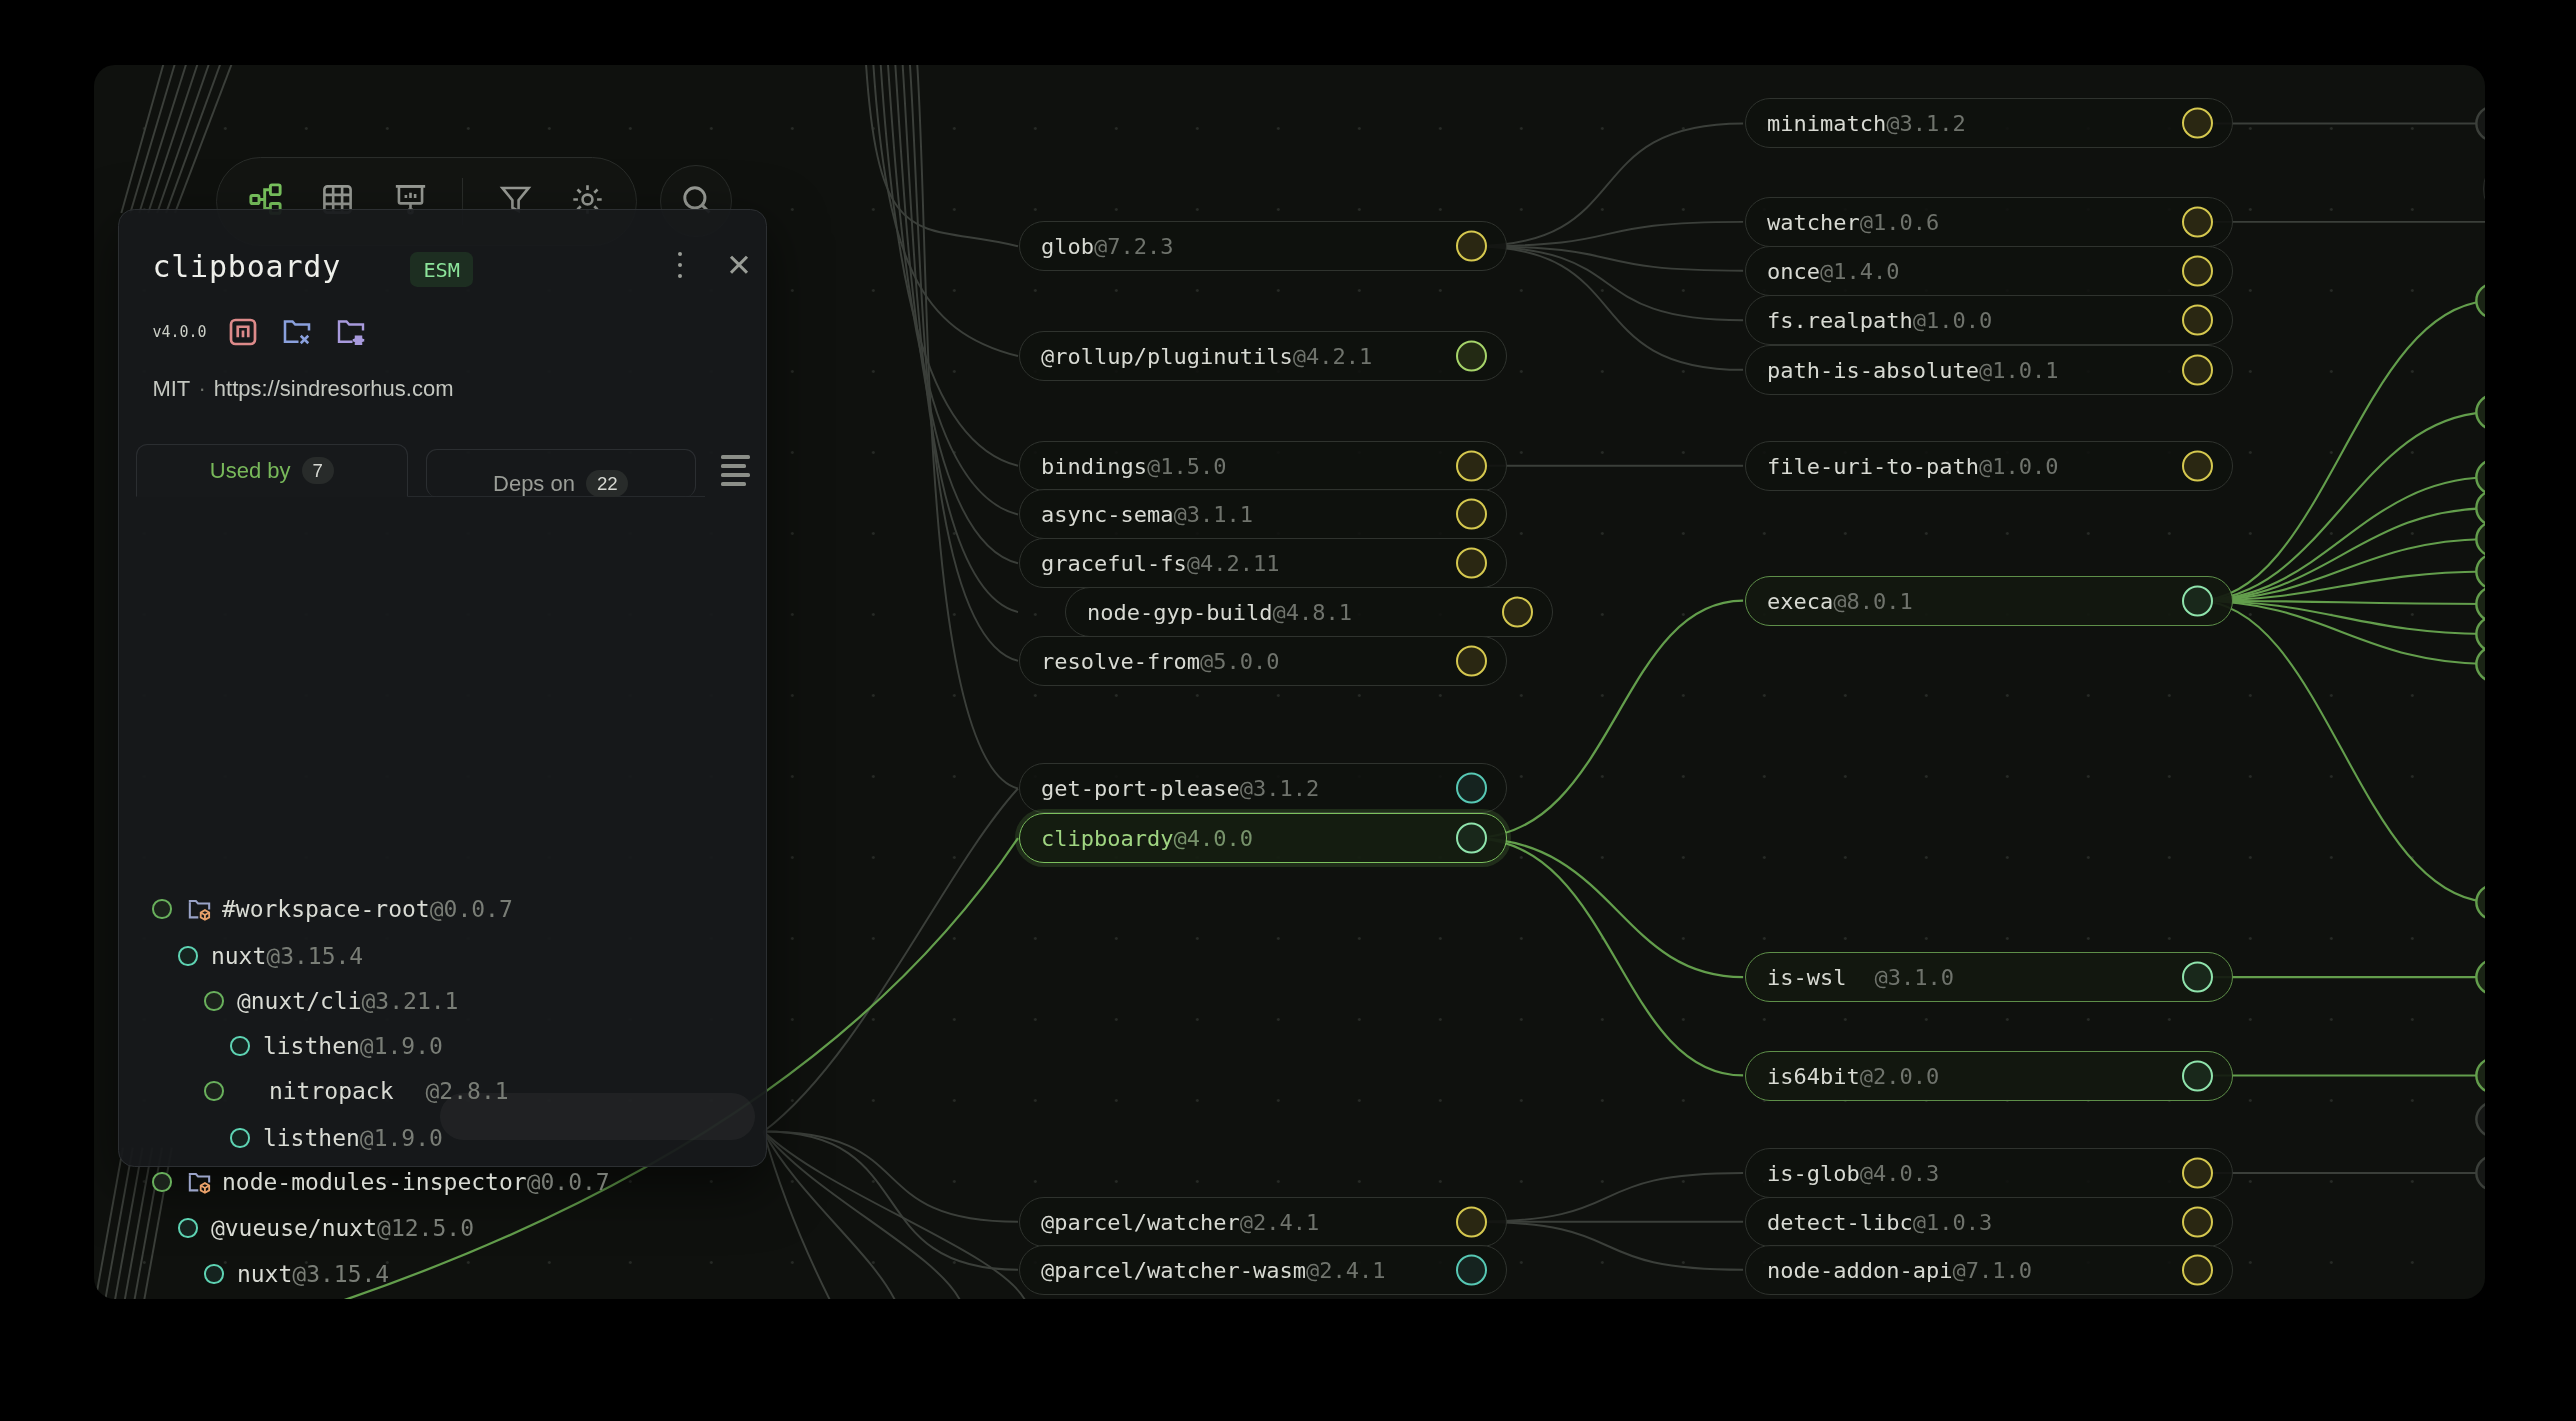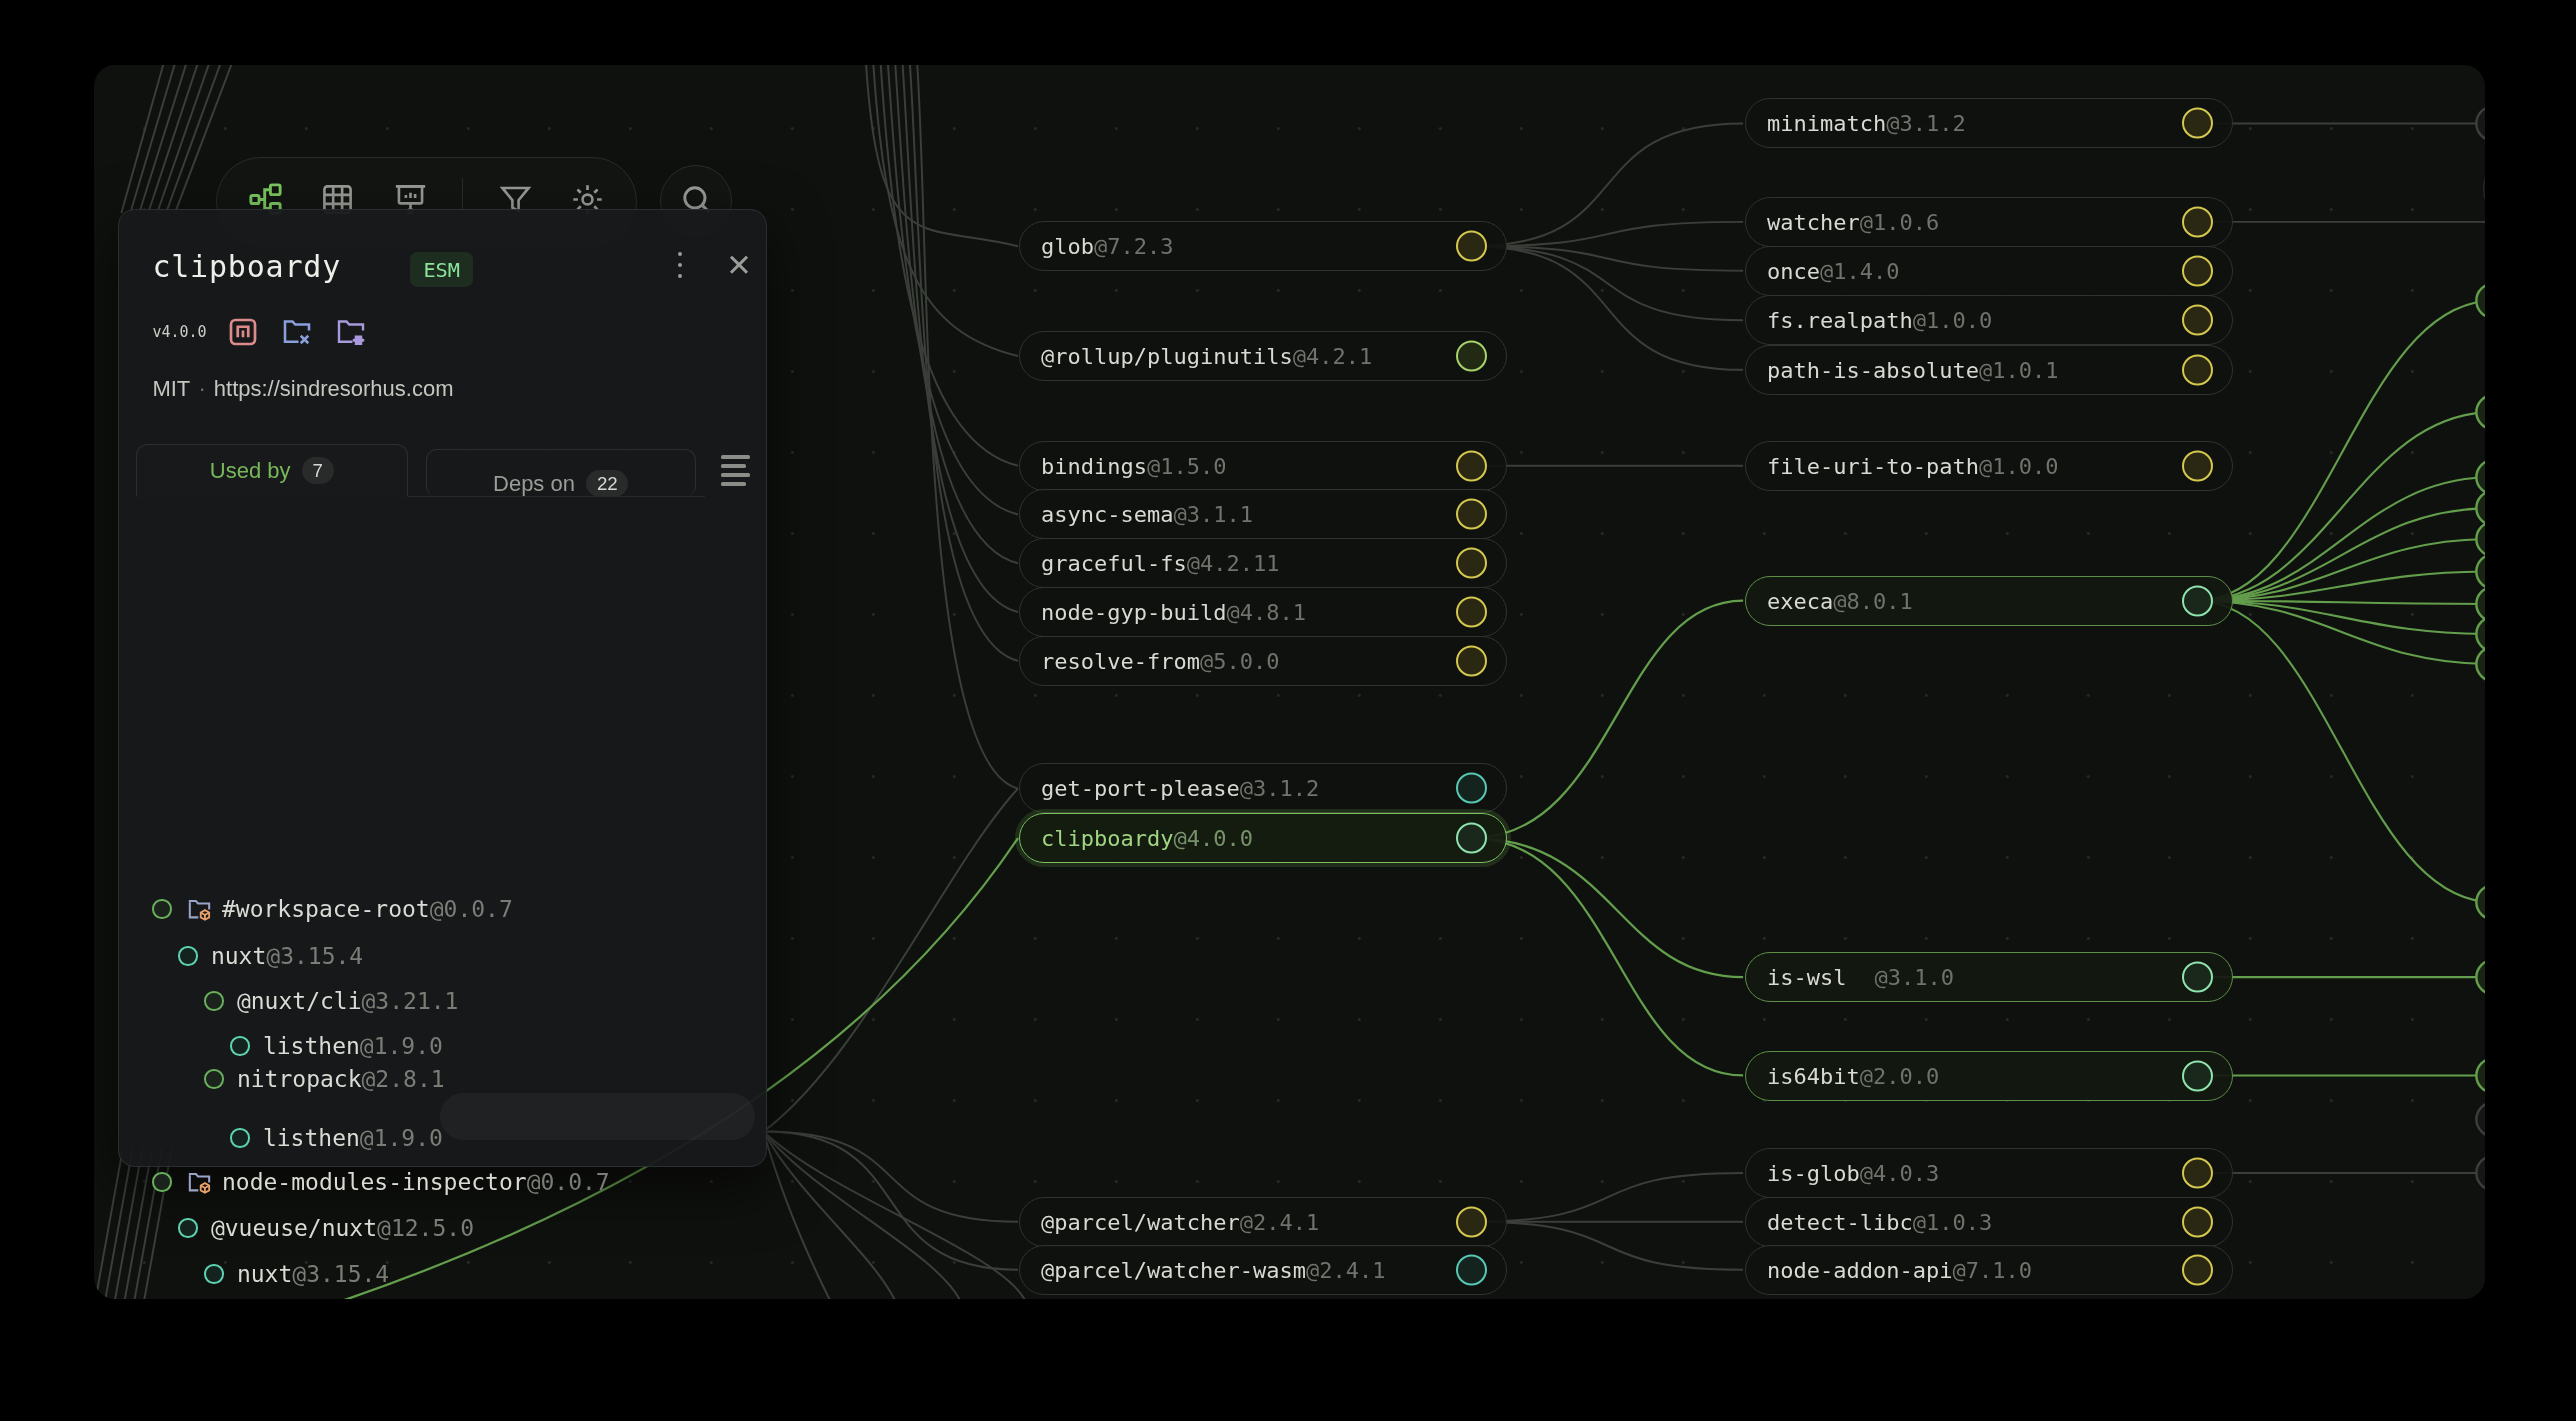--- a/index.html
+++ b/index.html
@@ -164,21 +164,21 @@
       <div class="gnode mono" style="left: 925px; top: 424px; width: 488px;">
         <span class="nm">async-sema</span>
         <span class="vr">@3.1.1</span>
         <span class="ncirc c-yellow"></span>
       </div>
       <div class="gnode mono" style="left: 925px; top: 473px; width: 488px;">
         <span class="nm">graceful-fs</span>
         <span class="vr">@4.2.11</span>
         <span class="ncirc c-yellow"></span>
       </div>
-      <div class="gnode mono" style="left: 925px; top: 522px; width: 488px;">
+      <div class="gnode mono" style="left: 971px; top: 522px; width: 488px;">
         <span class="nm">node-gyp-build</span>
         <span class="vr">@4.8.1</span>
         <span class="ncirc c-yellow"></span>
       </div>
       <div class="gnode mono" style="left: 925px; top: 571px; width: 488px;">
         <span class="nm">resolve-from</span>
         <span class="vr">@5.0.0</span>
         <span class="ncirc c-yellow"></span>
       </div>
       <div class="gnode mono" style="left: 925px; top: 698px; width: 488px;">
@@ -398,21 +398,21 @@
         <div class="trow" style="left: 85px; top: 430px;">
           <span class="tc g"></span>
           <span class="nm">@nuxt/cli</span>
           <span class="vr">@3.21.1</span>
         </div>
         <div class="trow" style="left: 111px; top: 475px;">
           <span class="tc t"></span>
           <span class="nm">listhen</span>
           <span class="vr">@1.9.0</span>
         </div>
-        <div class="trow" style="left: 85px; top: 508px;">
+        <div class="trow" style="left: 85px; top: 520px; gap: 32px;">
           <span class="tc g"></span>
           <span class="nm">nitropack</span>
           <span class="vr">@2.8.1</span>
         </div>
         <div class="trow" style="left: 111px; top: 567px;">
           <span class="tc t"></span>
           <span class="nm">listhen</span>
           <span class="vr">@1.9.0</span>
         </div>
         <div class="trow" style="left: 33px; top: 611px;">

